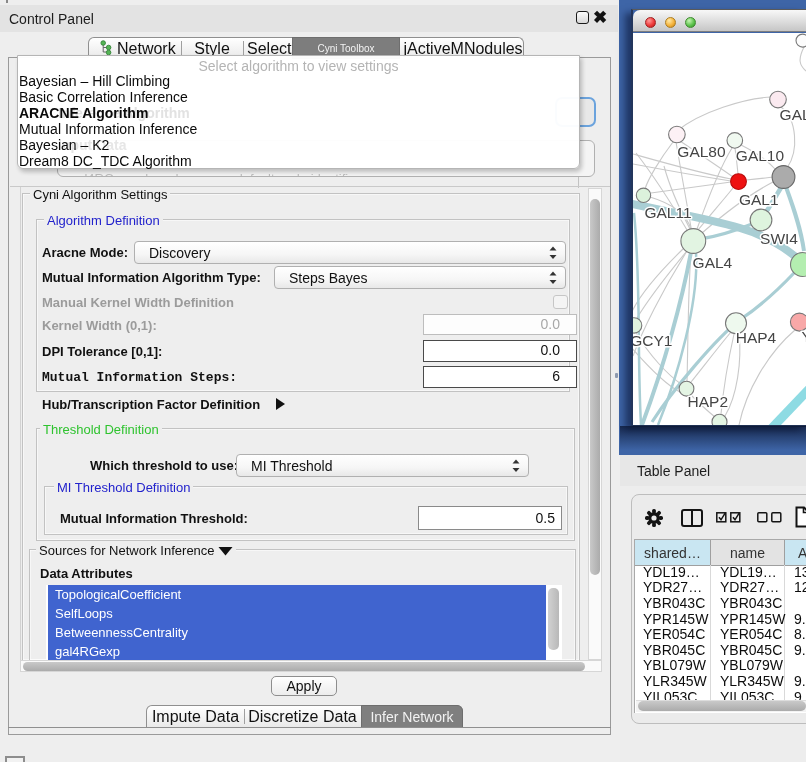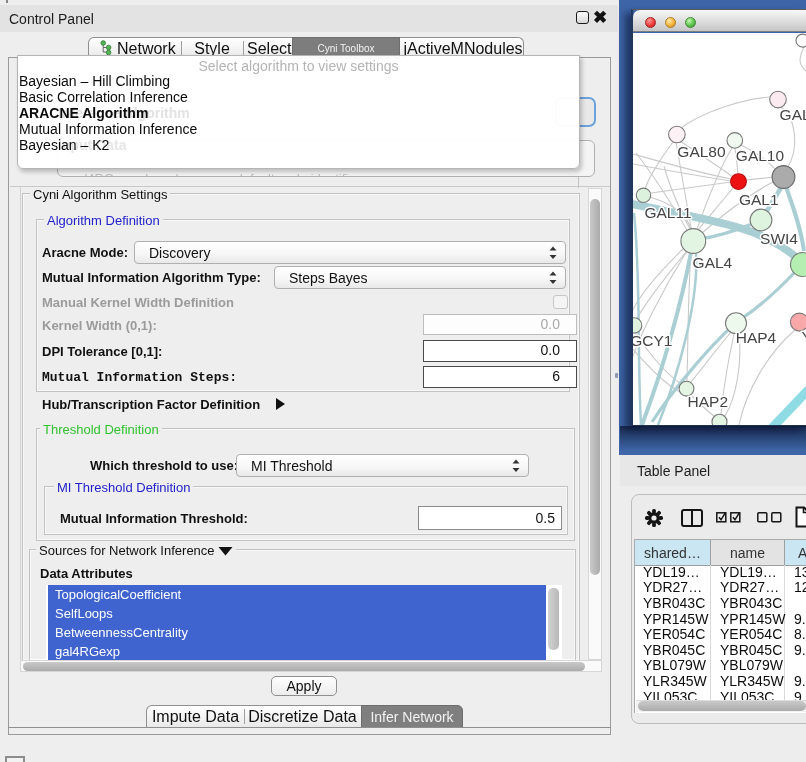--- a/index.html
+++ b/index.html
@@ -382,15 +382,16 @@
 
   <div class="abs" id="dropdown">
     <div class="hdr">Select algorithm to view settings</div>
     <div class="it" style="top:49px;left:40px;color:#e2e2e2;font-weight:bold;">Inference Algorithm</div>
     <div class="it" style="top:81px;left:40px;color:#e6e6e6;font-weight:bold;">Input Data</div>
     <div class="it" style="top:17px;">Bayesian – Hill Climbing</div>
     <div class="it" style="top:33px;">Basic Correlation Inference</div>
     <div class="it" style="top:49px;font-weight:bold;">ARACNE Algorithm</div>
     <div class="it" style="top:65px;">Mutual Information Inference</div>
     <div class="it" style="top:81px;">Bayesian – K2</div>
+    <div class="it" style="top:97px;">Dream8 DC_TDC Algorithm</div>
   </div>
 
 </div>
 
 </body></html>

